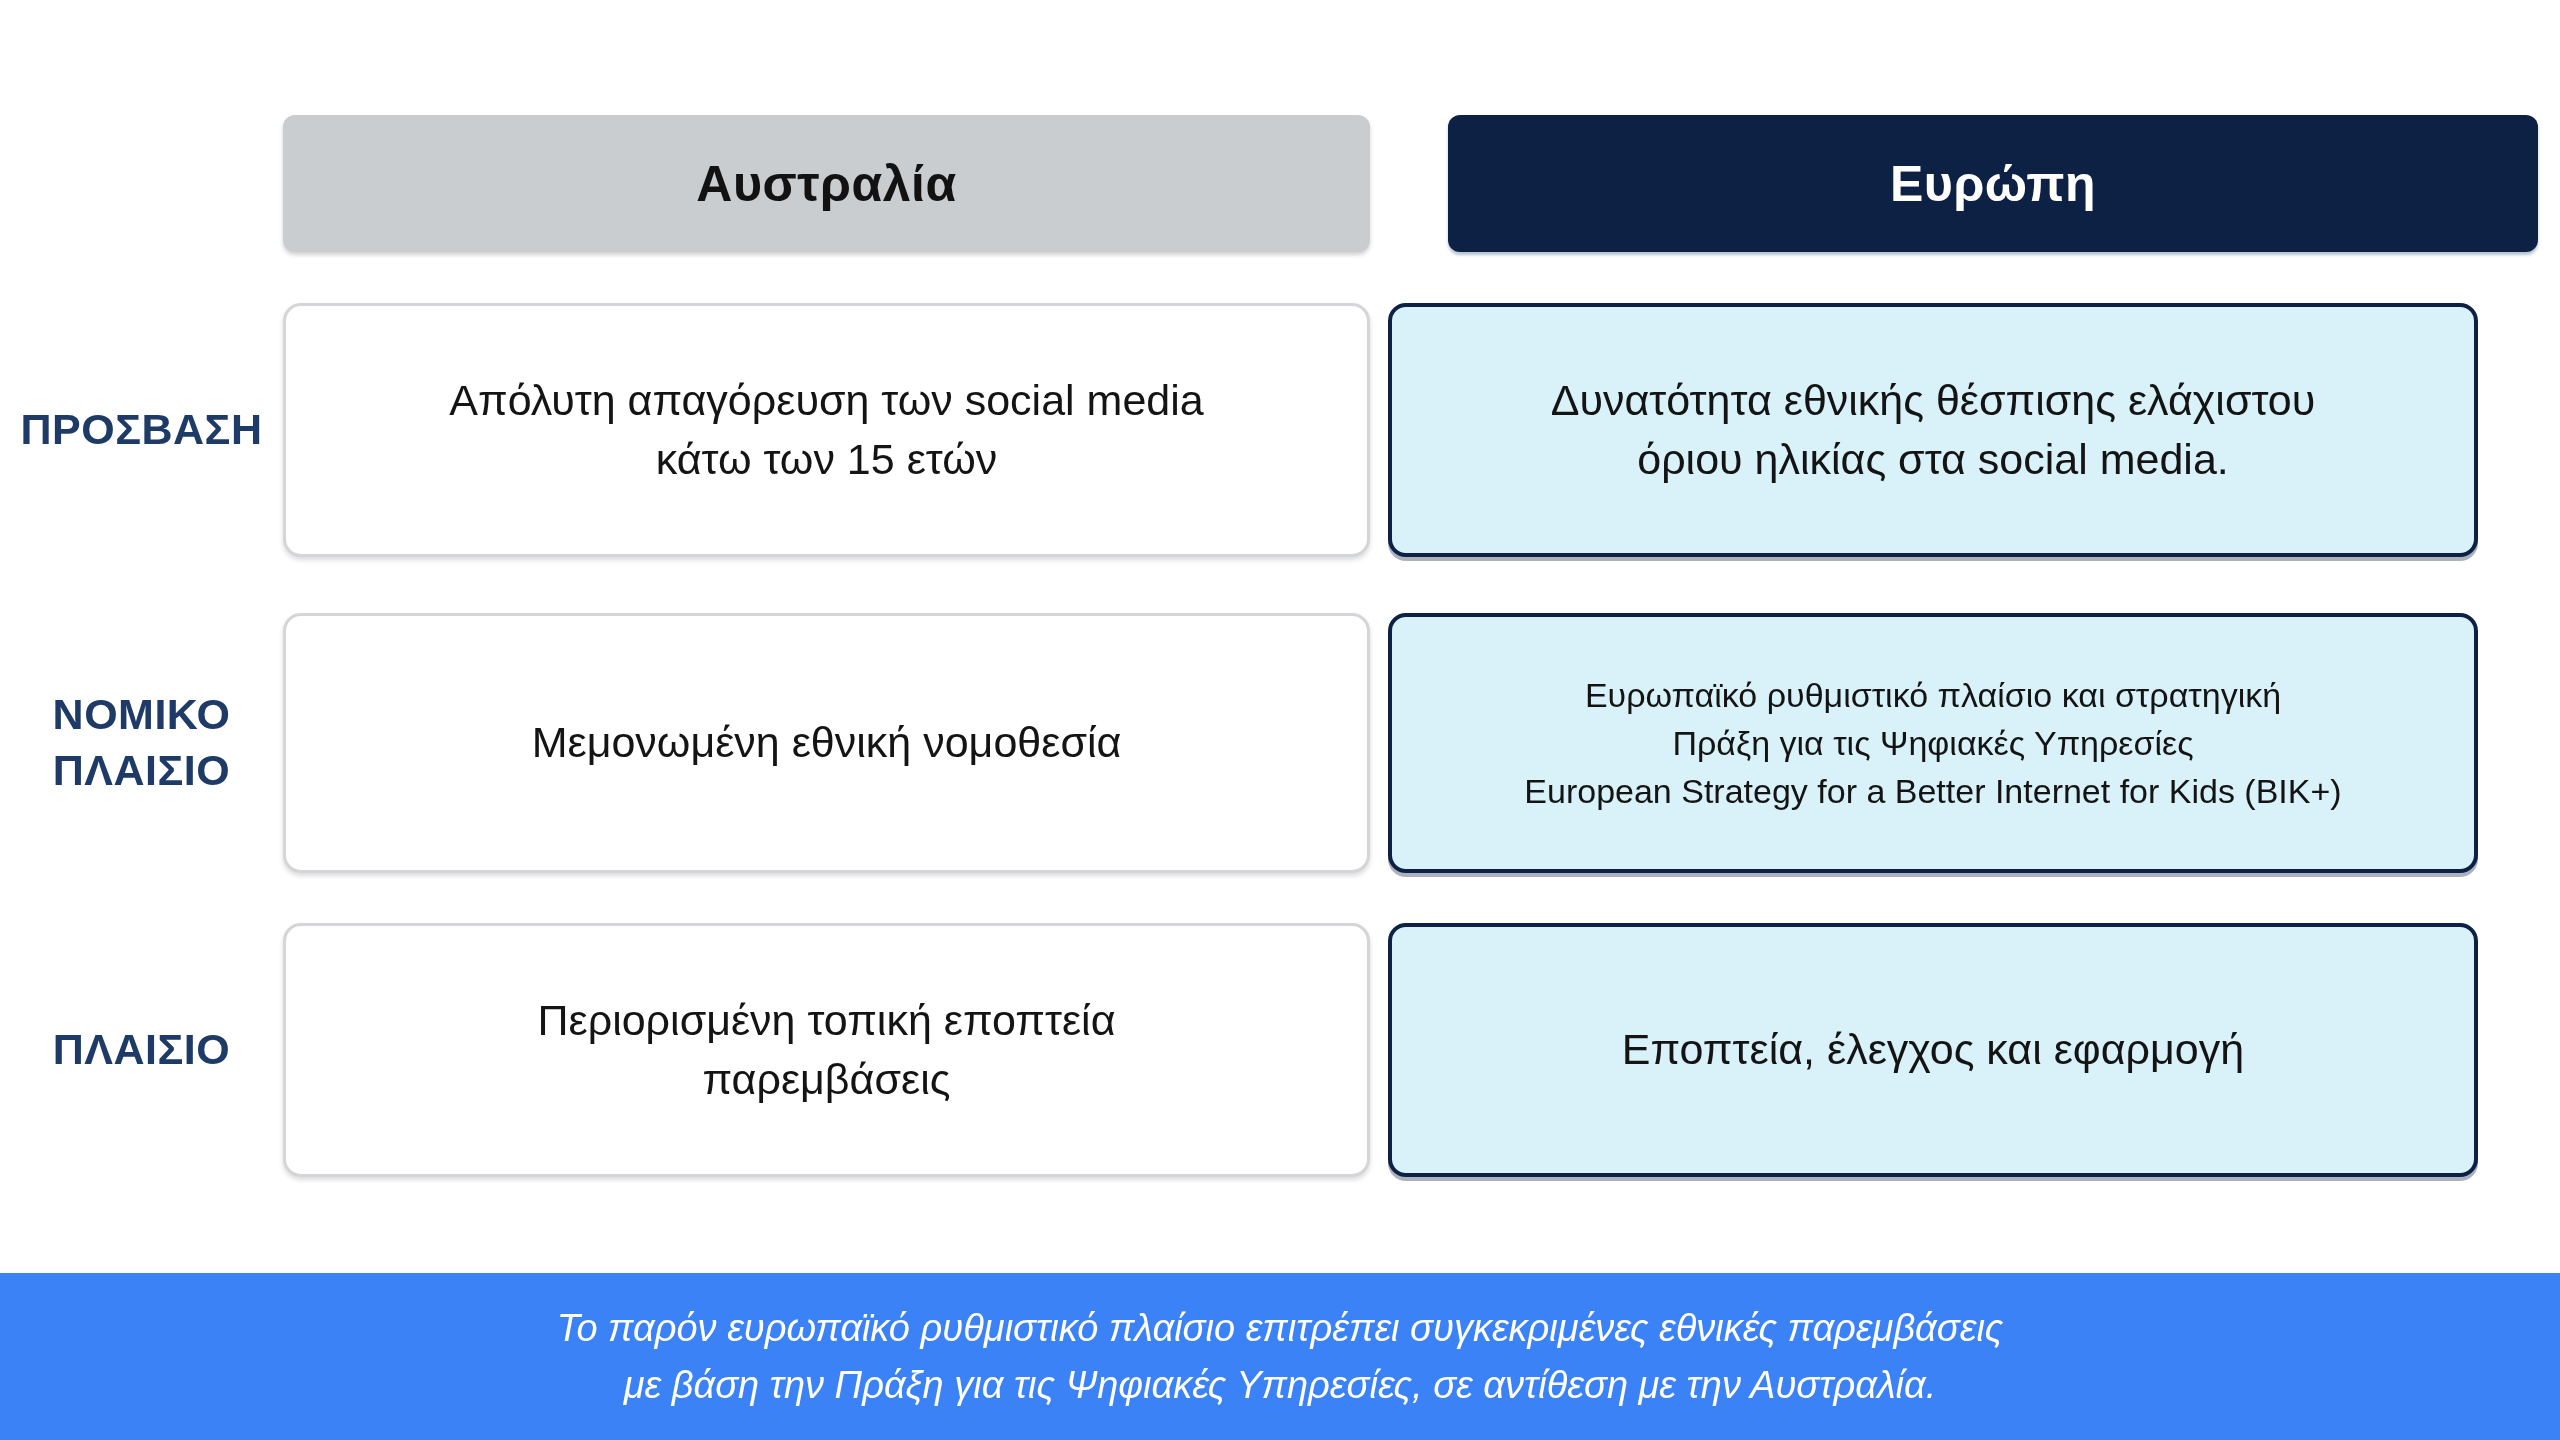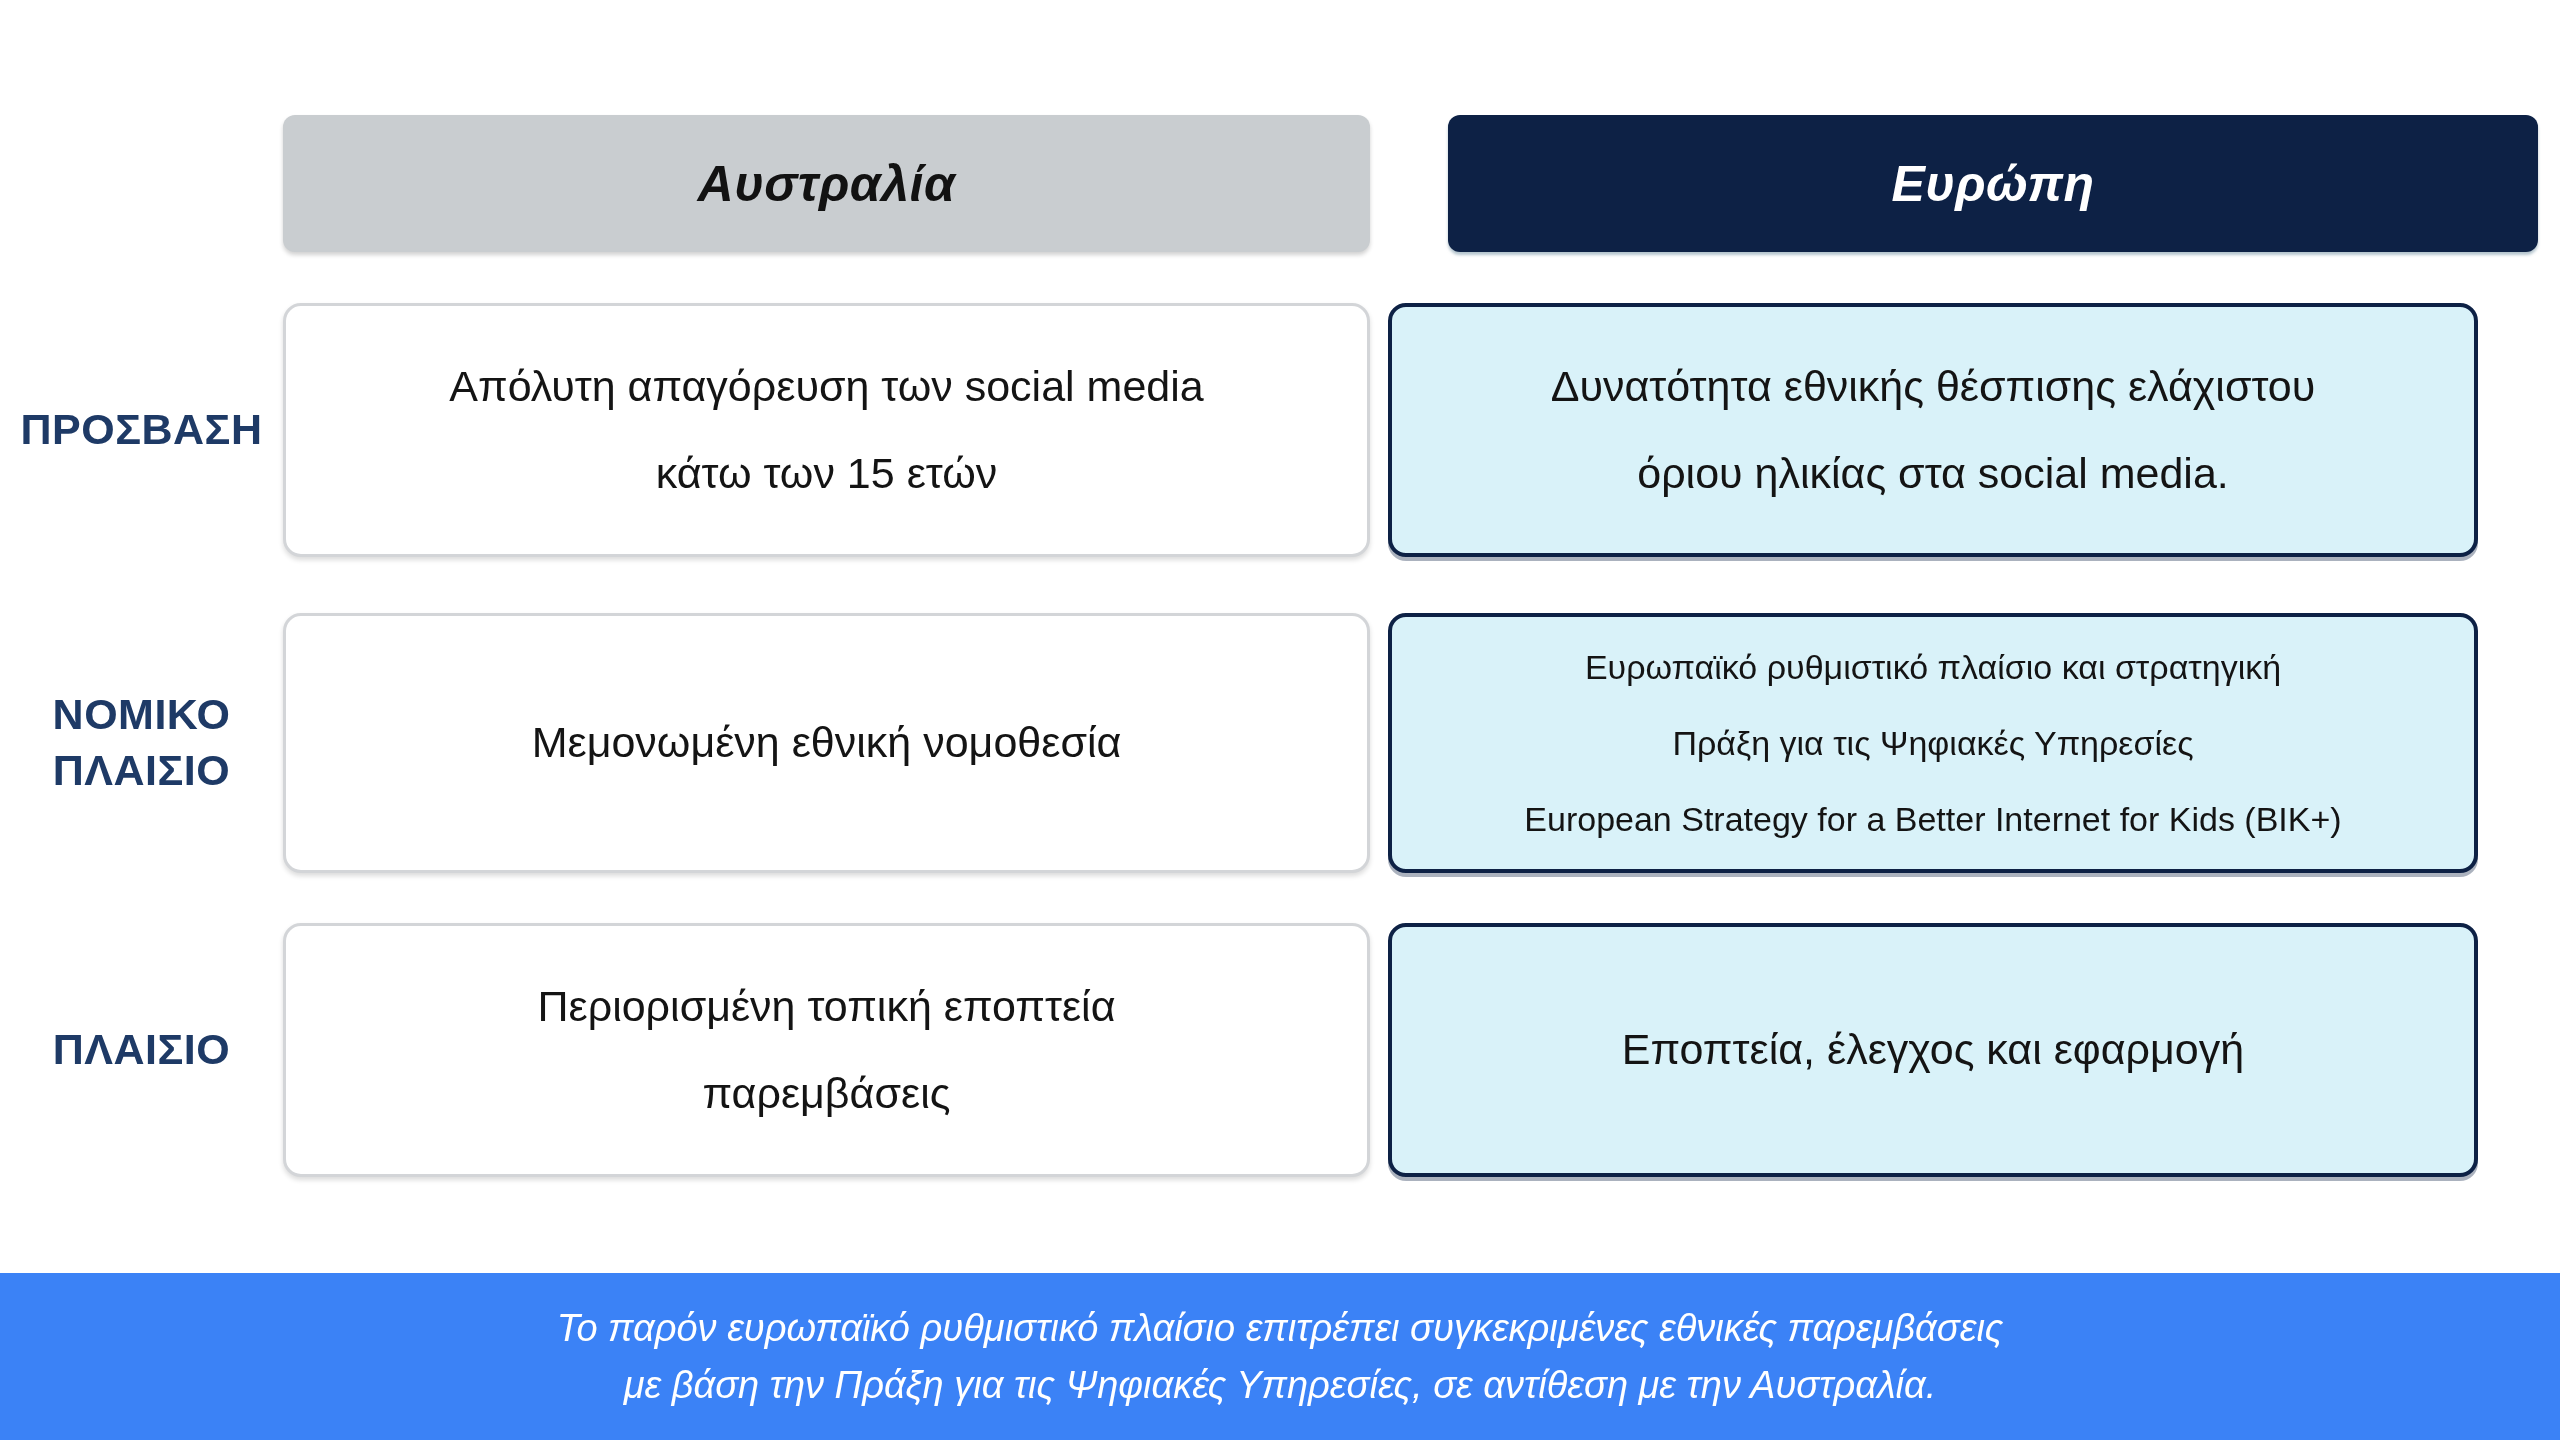--- a/index.html
+++ b/index.html
@@ -4,42 +4,42 @@
 <style>
   html,body{margin:0;padding:0;background:#ffffff;}
   .page{
     position:relative;width:2560px;height:1440px;background:#ffffff;overflow:hidden;
     font-family:"Liberation Sans", sans-serif;
   }
   
   .col-header{
     position:absolute;top:115px;height:137px;border-radius:12px;
     display:flex;align-items:center;justify-content:center;
-    font-size:50px;font-weight:700;letter-spacing:0.5px;font-style:italic;
+    font-size:50px;font-weight:700;letter-spacing:0.5px;
   }
   .col-header.aus{
     left:283px;width:1087px;background:#c9cdd0;color:#121212;
     box-shadow:0 3px 4px rgba(0,0,0,0.18);
   }
   .col-header.eur{
     left:1448px;width:1090px;background:#0d2145;color:#ffffff;
     box-shadow:0 3px 3px rgba(120,150,165,0.55);
   }
   
   .row-label{
     position:absolute;left:0;width:283px;
     display:flex;align-items:center;justify-content:center;text-align:center;
     font-size:43px;font-weight:700;color:#1e3a66;letter-spacing:0.5px;line-height:1.3;
     padding:0 20px;box-sizing:border-box;
   }
   
   .card{
     position:absolute;border-radius:18px;box-sizing:border-box;
     display:flex;flex-direction:column;align-items:center;justify-content:center;
-    text-align:center;padding:10px 50px;gap:28px;
+    text-align:center;padding:10px 50px;
   }
   .card.aus{
     left:283px;width:1087px;background:#ffffff;border:3px solid #d3d5d8;
     box-shadow:0 3px 5px rgba(0,0,0,0.14);color:#141414;
   }
   .card.eur{
     left:1388px;width:1090px;background:#d9f2f9;border:4px solid #0d2145;
     box-shadow:0 4px 0 rgba(13,33,69,0.35);color:#141414;
   }
   .row1{top:303px;height:254px;}

